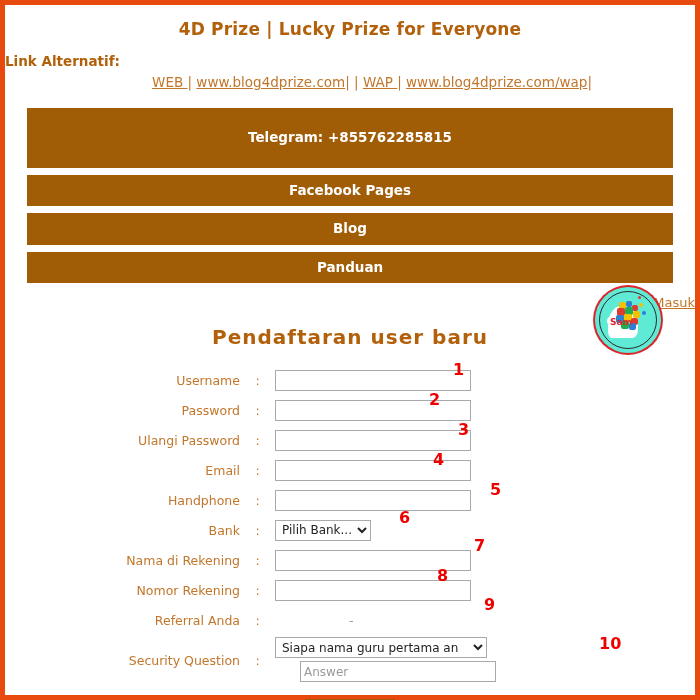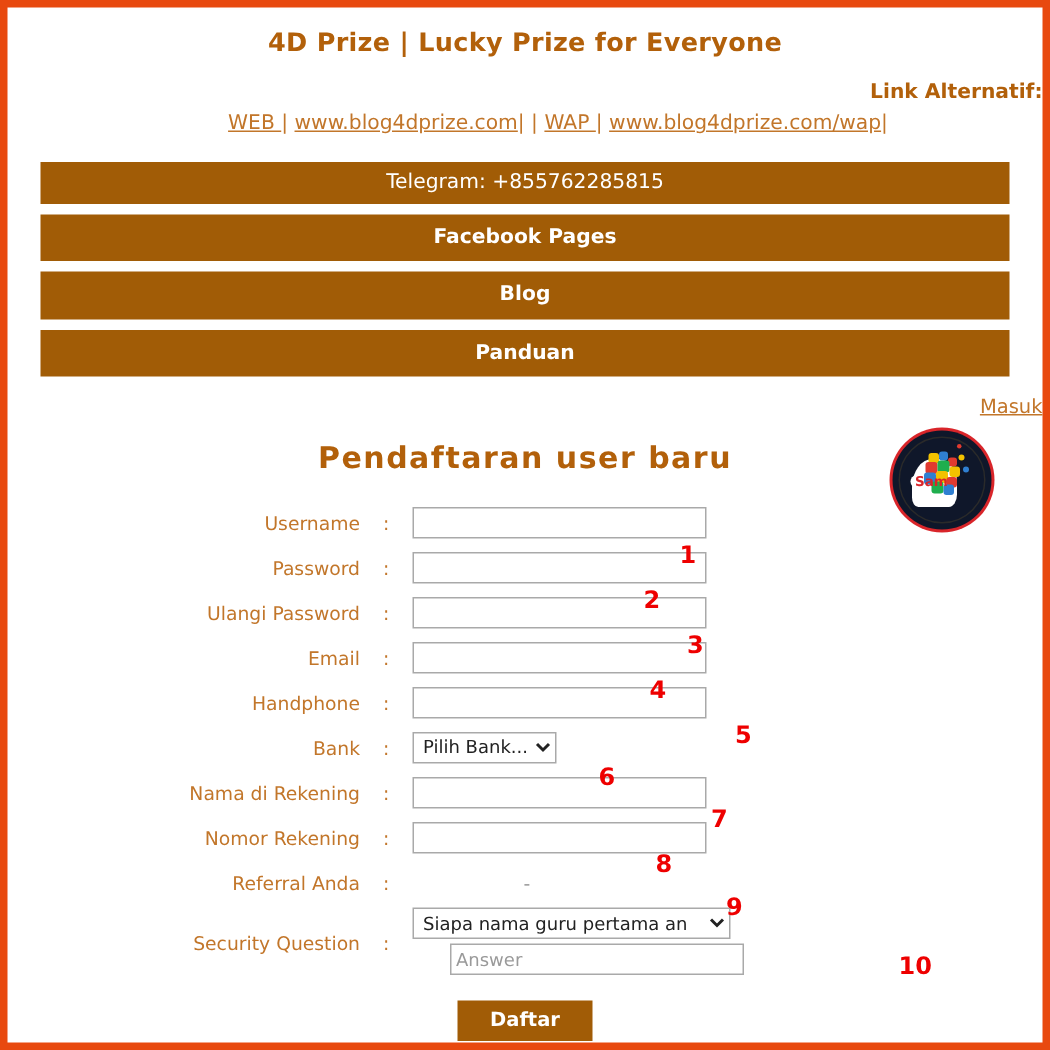--- a/index.html
+++ b/index.html
@@ -32,21 +32,21 @@
   
   .site-title {
     text-align: center;
     color: #b2600a;
     font-size: 17px;
     font-weight: bold;
     letter-spacing: 0.2px;
     margin: 14px 0 0 0;
   }
   .alt-label {
-    text-align: right;
+    text-align: left;
     color: #b2600a;
     font-size: 13.5px;
     font-weight: bold;
     margin: 14px 0 0 0;
   }
   .alt-links {
     text-align: center;
     color: #c2762a;
     font-size: 13.5px;
     margin: 5px 0 0 0;
@@ -73,22 +73,22 @@
     font-size: 13.5px;
     font-weight: bold;
     text-align: center;
     box-sizing: border-box;
     margin-bottom: 7px;
     padding: 6px 4px;
     line-height: 1.45;
     cursor: pointer;
   }
   .bar.contact {
-    font-weight: normal;
-    padding: 4px 4px;
+    font-weight: bold;
+    padding: 20px 4px;
   }
   .bar.contact .line {
     display: block;
   }
 
   
   .masuk-row {
     text-align: right;
     margin-top: 9px;
     margin-left: 31px;
@@ -100,21 +100,21 @@
   }
 
   
   .logo {
     position: absolute;
     right: 34px;
     top: 268px;
     width: 66px;
     height: 66px;
     border-radius: 50%;
-    background: #0f172a;
+    background: #5eead4;
     box-shadow: 0 0 0 2px #d9252a;
     overflow: hidden;
   }
   .logo .ring {
     position: absolute;
     left: 4px; top: 4px;
     width: 58px; height: 58px;
     border-radius: 50%;
     border: 1px solid #2a2a2a;
     box-sizing: border-box;

